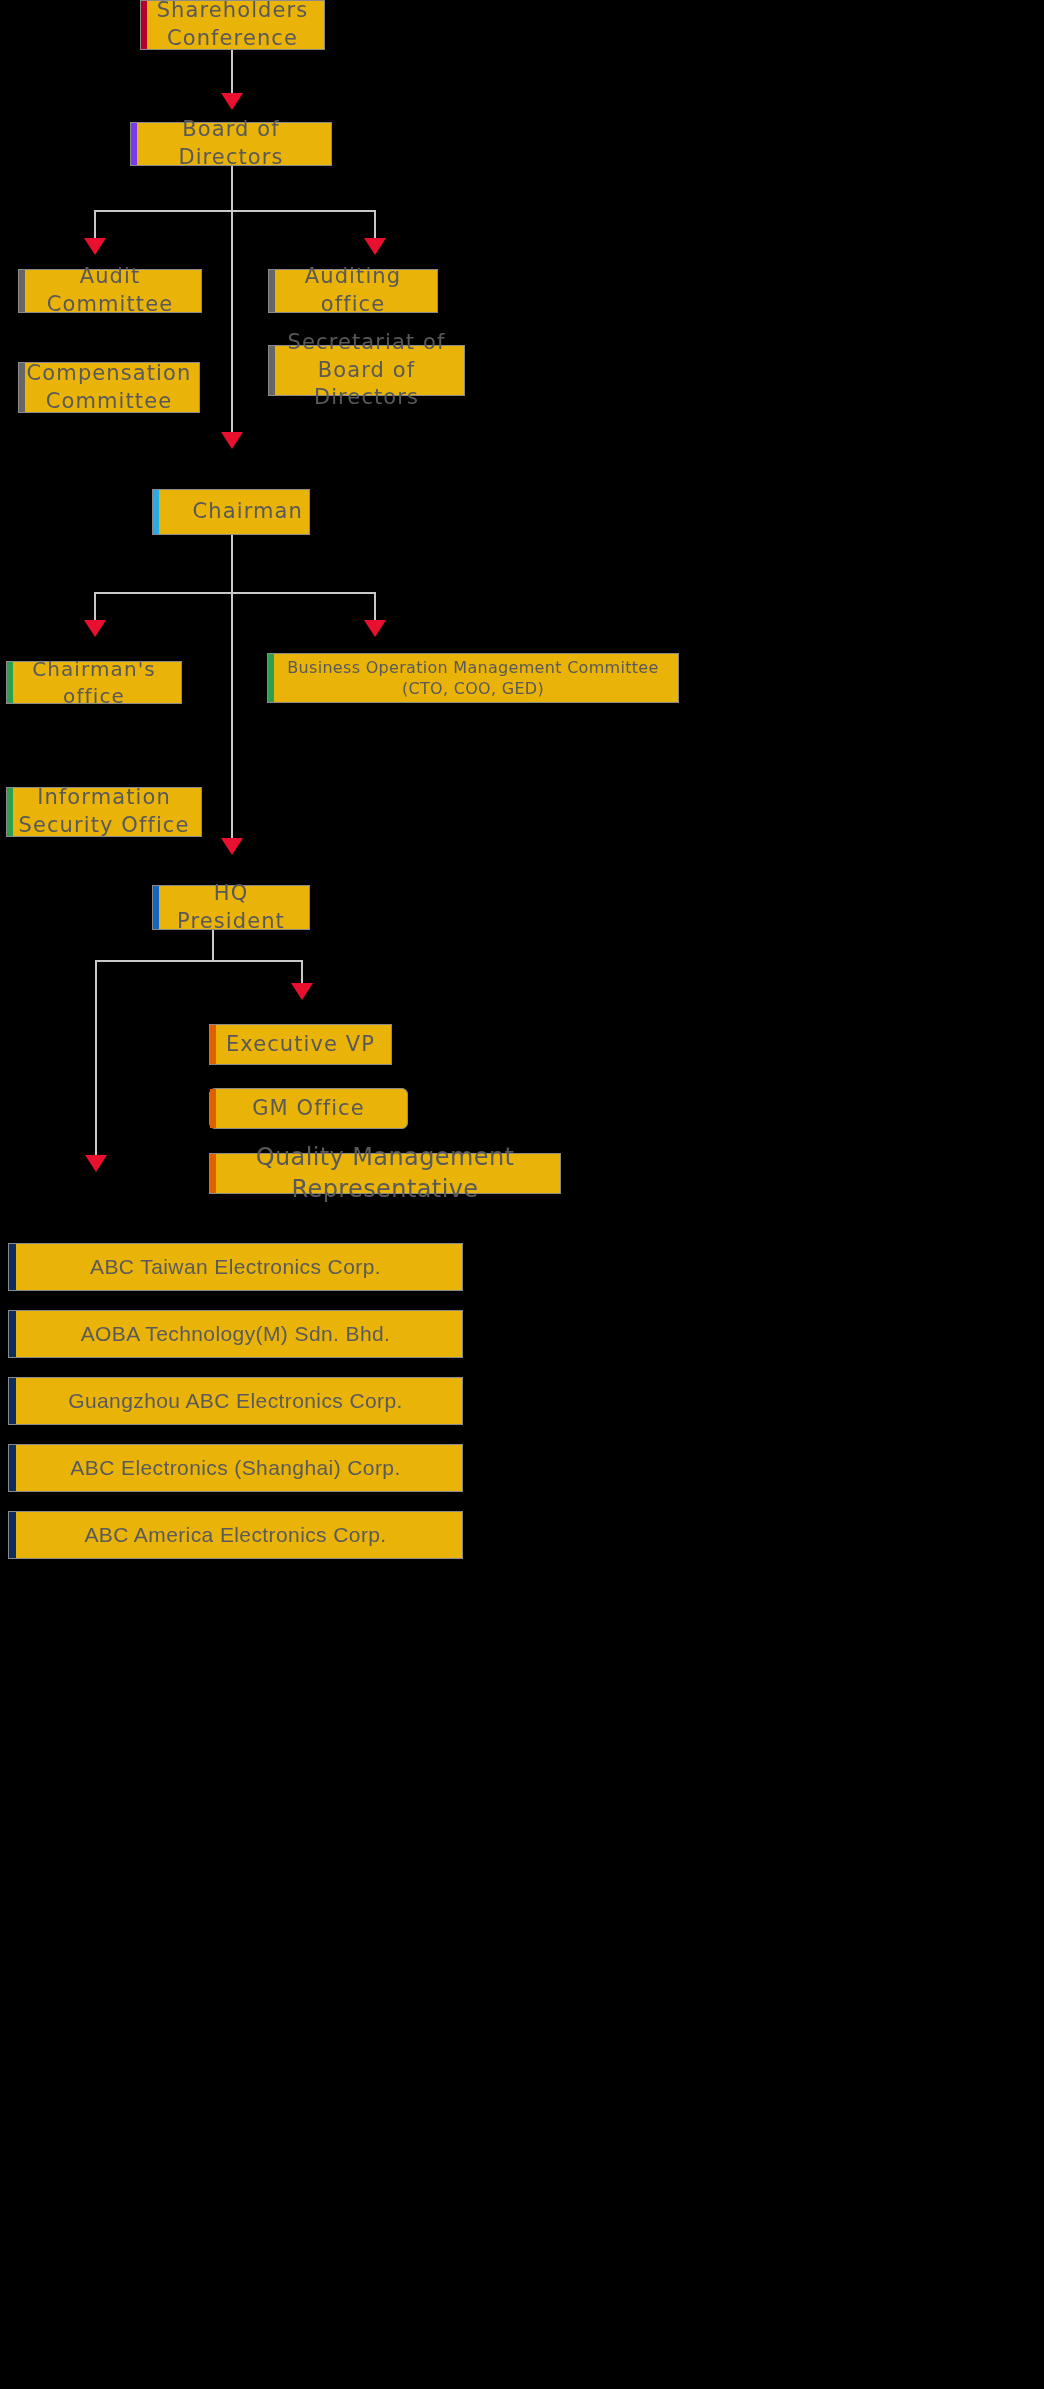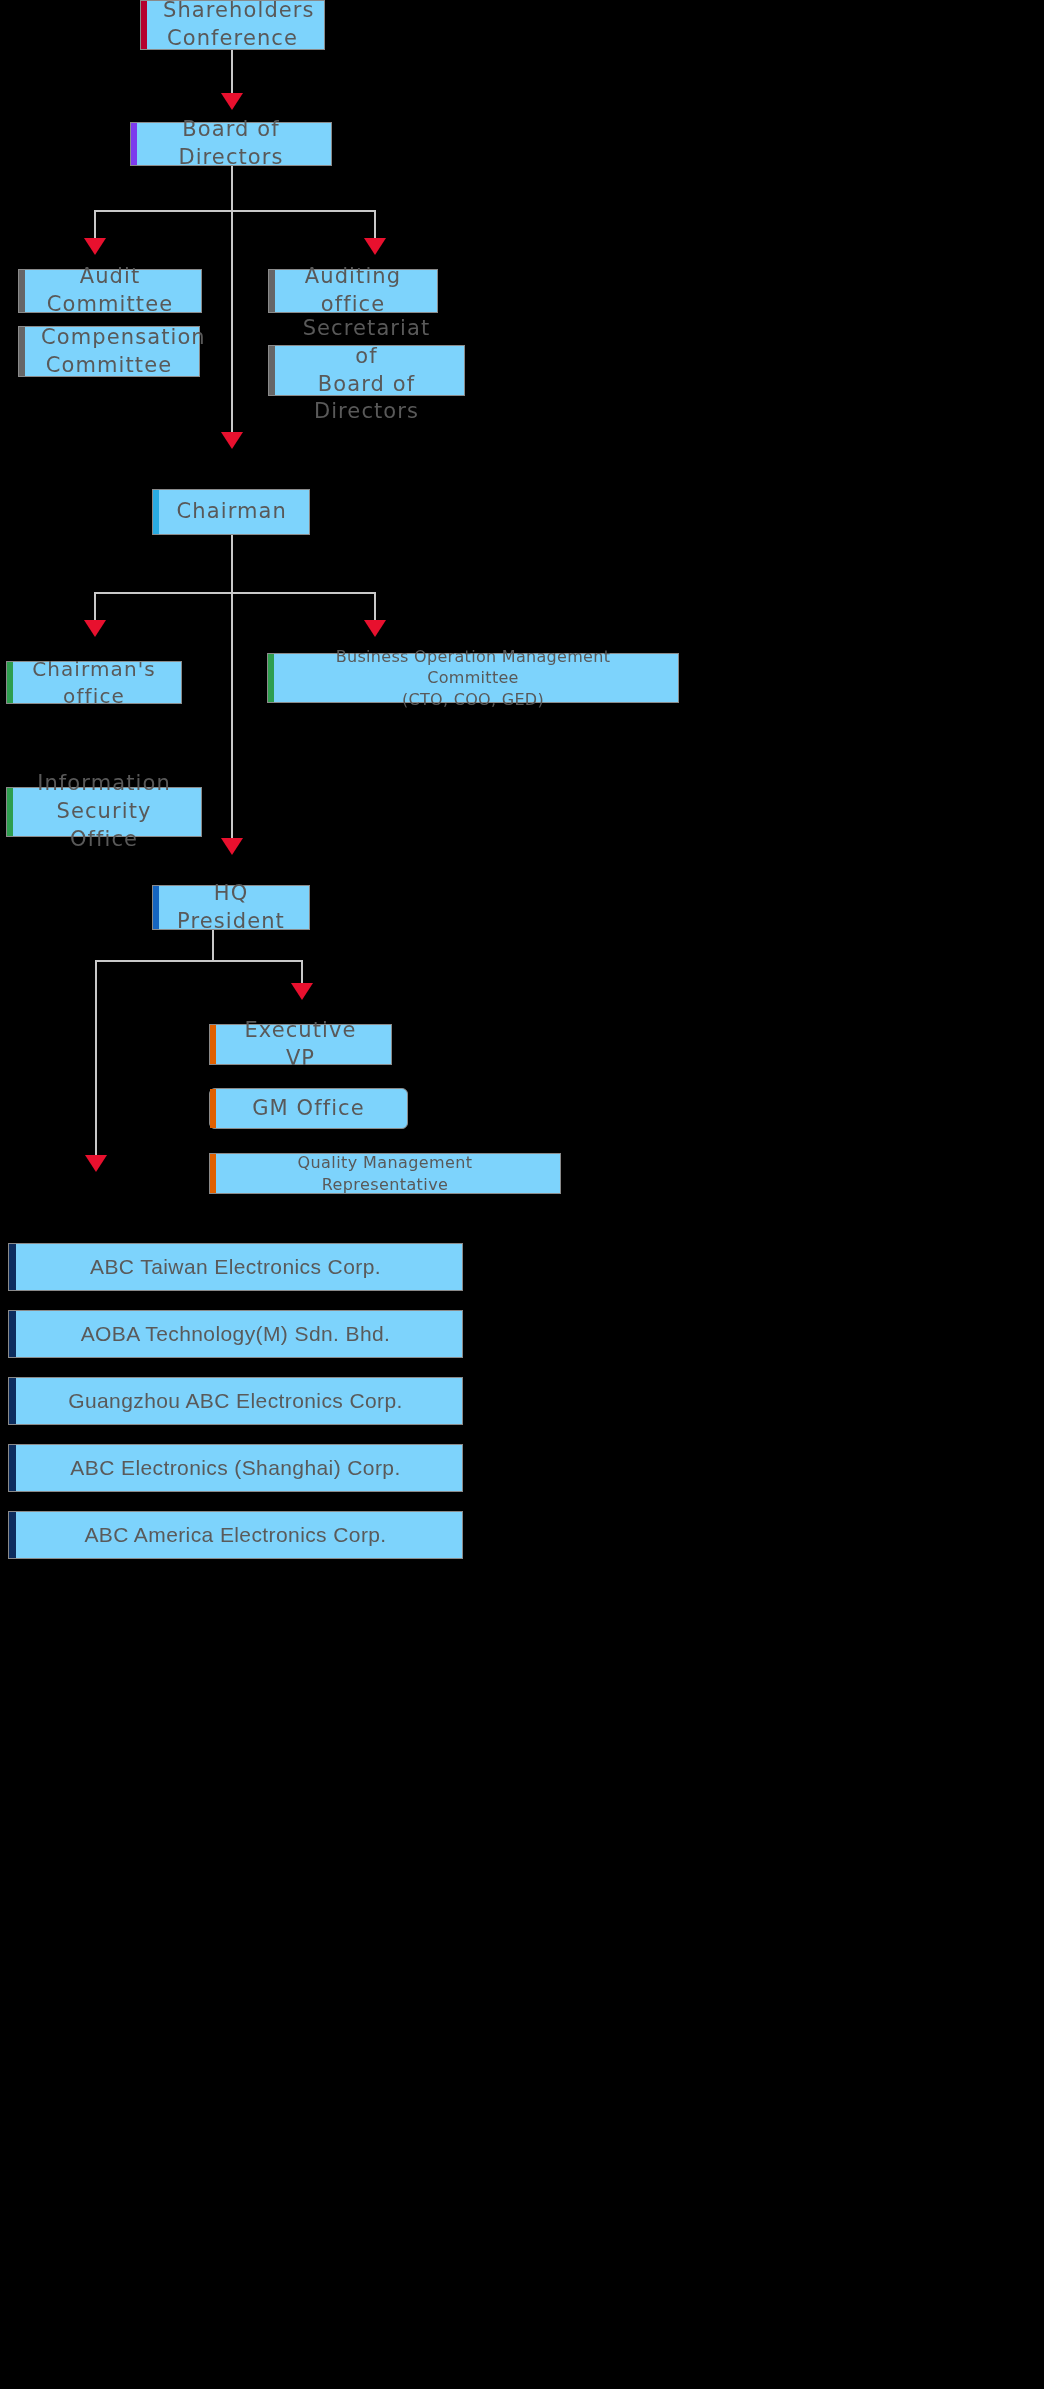--- a/index.html
+++ b/index.html
@@ -15,30 +15,30 @@
     width: 1044px;
     height: 2389px;
     background: #000000;
     overflow: hidden;
   }
 
   
   .node {
     position: absolute;
     box-sizing: border-box;
-    background: #7dd3fc;
+    background: #eab308;
     border: 1px solid #8a8a8a;
     color: #595959;
     display: flex;
     align-items: center;
     justify-content: center;
     text-align: center;
     letter-spacing: 1.1px;
     line-height: 1.32;
-    padding: 2px 22px;
+    padding: 2px 6px;
     font-size: 21px;
   }
   .node .accent {
     position: absolute;
     left: 0;
     top: 0;
     bottom: 0;
     width: 6px;
   }
   .node .txt {
@@ -105,21 +105,21 @@
   <div class="vline" style="left:374px; top:210px; height:31px;"></div>
   <div class="arrow" style="left:364px; top:238px;"></div>
 
   <div class="arrow" style="left:221px; top:432px;"></div>
 
   <div class="node" style="left:18px; top:269px; width:184px; height:44px;">
     <span class="accent" style="background:#666666;"></span>
     <span class="txt">Audit Committee</span>
   </div>
 
-  <div class="node" style="left:18px; top:326px; width:182px; height:51px;align-items:center;">
+  <div class="node" style="left:18px; top:362px; width:182px; height:51px;align-items:center;">
     <span class="accent" style="background:#666666;"></span>
     <span class="txt">Compensation
 Committee</span>
   </div>
 
   <div class="node" style="left:268px; top:269px; width:170px; height:44px;">
     <span class="accent" style="background:#666666;"></span>
     <span class="txt">Auditing office</span>
   </div>
 
@@ -179,21 +179,21 @@
   <div class="node" style="left:209px; top:1024px; width:183px; height:41px;">
     <span class="accent" style="background:#e06000;"></span>
     <span class="txt">Executive VP</span>
   </div>
 
   <div class="node" style="left:209px; top:1088px; width:199px; height:41px;border-radius:6px;">
     <span class="accent" style="background:#e06000;"></span>
     <span class="txt">GM Office</span>
   </div>
 
-  <div class="node" style="left:209px; top:1153px; width:352px; height:41px; font-size:16px; letter-spacing:0.4px;">
+  <div class="node" style="left:209px; top:1153px; width:352px; height:41px; font-size:24px; letter-spacing:0.4px;">
     <span class="accent" style="background:#e06000;"></span>
     <span class="txt">Quality Management Representative</span>
   </div>
 
   <div class="node sub" style="left:8px; top:1243px; width:455px; height:48px;">
     <span class="accent" style="background:#0d2d5e;"></span>
     <span class="txt">ABC Taiwan Electronics Corp.</span>
   </div>
 
   <div class="node sub" style="left:8px; top:1310px; width:455px; height:48px;">

